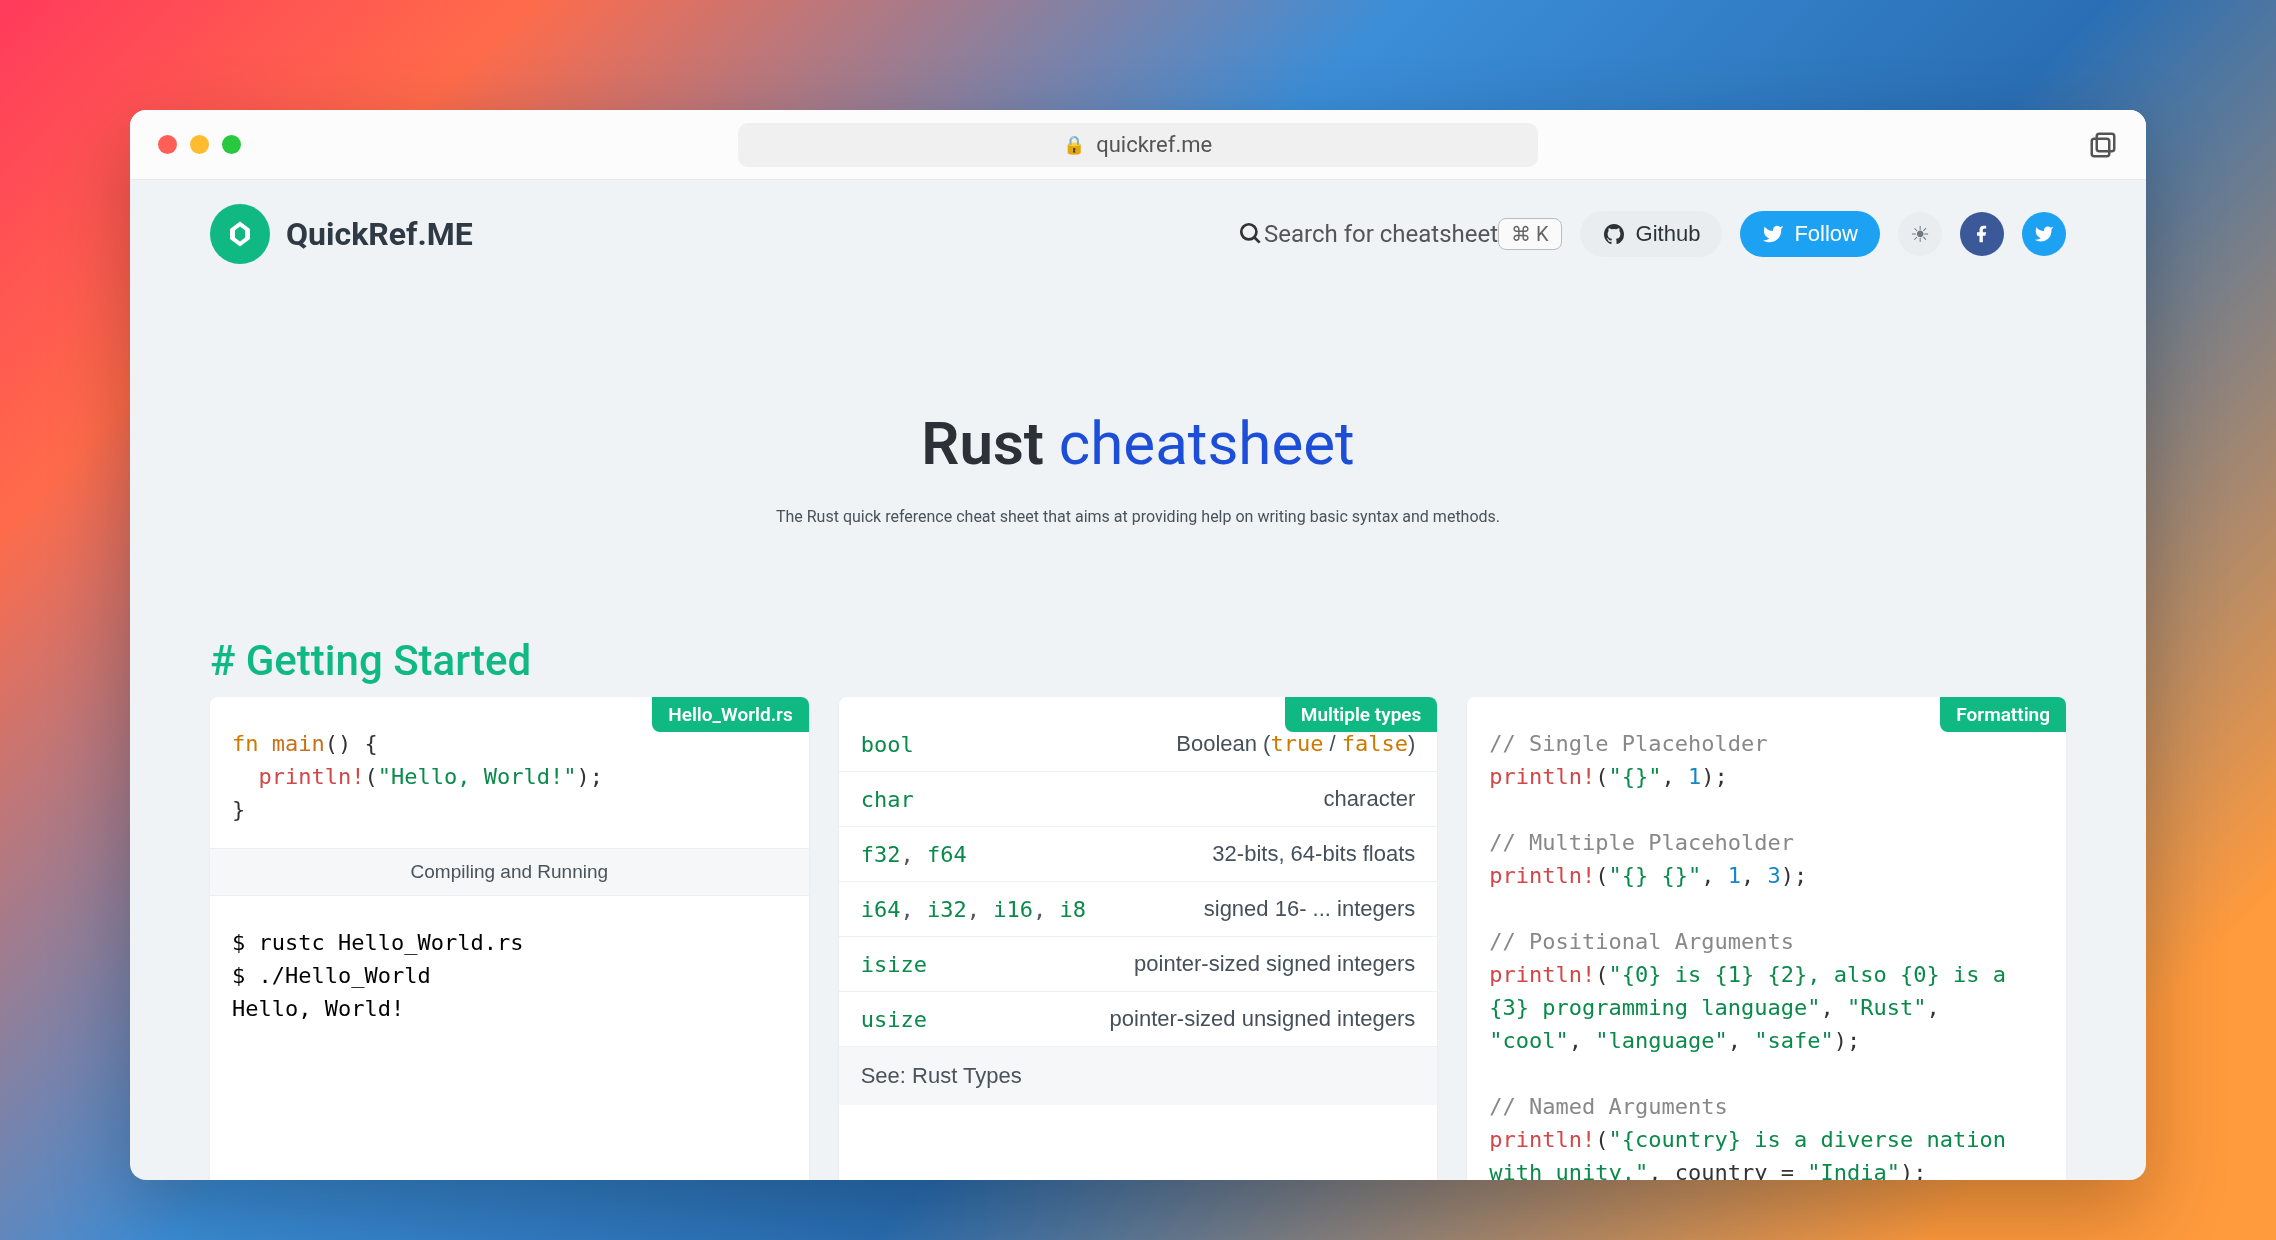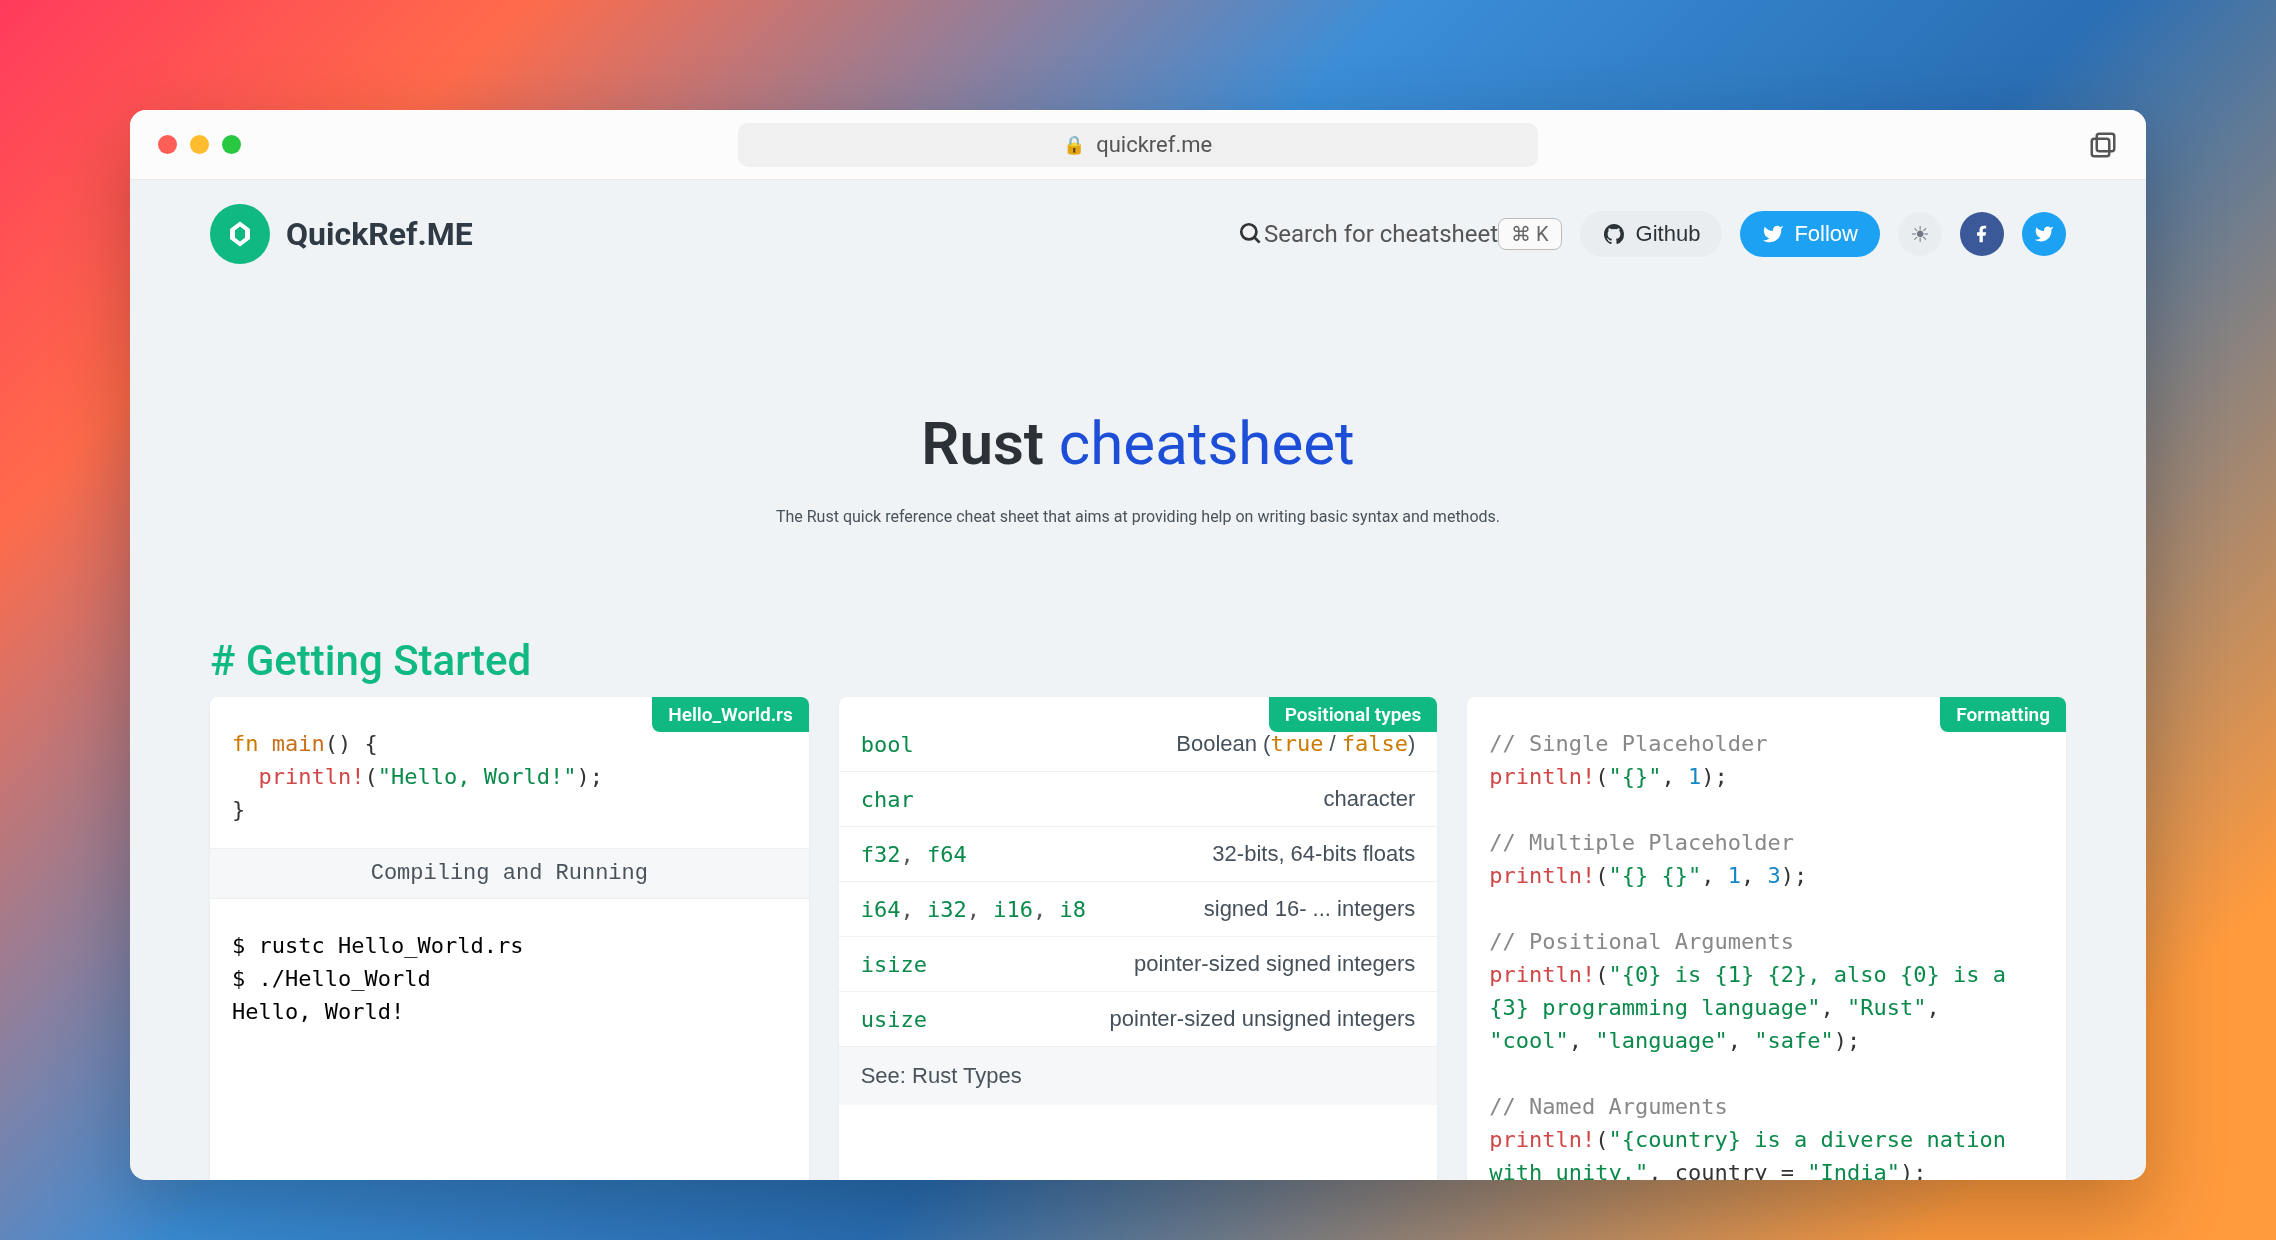--- a/index.html
+++ b/index.html
@@ -135,24 +135,24 @@
   font-weight: 600;
   padding: 6px 16px;
   border-bottom-left-radius: 8px;
 }
 .card-body { padding: 30px 22px 22px 22px; font-family: "SF Mono", Menlo, Consolas, monospace; font-size: 22px; line-height: 1.5; }
 .card-subhead {
   background: #f5f7f8;
   color: #4a535c;
   text-align: center;
   padding: 12px;
-  font-size: 22px;
+  font-size: 19px;
   border-top: 1px solid #eee;
   border-bottom: 1px solid #eee;
-  font-family: Liberation Mono, monospace;
+  font-family: Liberation Sans, sans-serif;
 }
 .code-kw { color: #cc7a00; }
 .code-fn { color: #c96f1a; }
 .code-macro { color: #d14747; }
 .code-str { color: #0a8a4a; }
 .code-punct { color: #333; }
 .code-comment { color: #888; }
 .code-num { color: #1487c9; }
 .type-row {
   display: flex;
@@ -263,21 +263,21 @@
         </div>
         <div class="card-subhead">Compiling and Running</div>
         <div class="card-body">
 <span>$ rustc Hello_World.rs</span><br>
 <span>$ ./Hello_World</span><br>
 <span>Hello, World!</span>
         </div>
       </div>
 
       <div class="card">
-        <div class="card-tag">Positional types</div>
+        <div class="card-tag">Multiple types</div>
         <div style="height:20px"></div>
         <div class="type-row">
           <span class="type-name">bool</span>
           <span class="type-desc"><span>Boolean (</span><span class="code-kw">true</span><span> / </span><span class="code-kw">false</span><span>)</span></span>
         </div>
         <div class="type-row">
           <span class="type-name">char</span>
           <span class="type-desc">character</span>
         </div>
         <div class="type-row">

